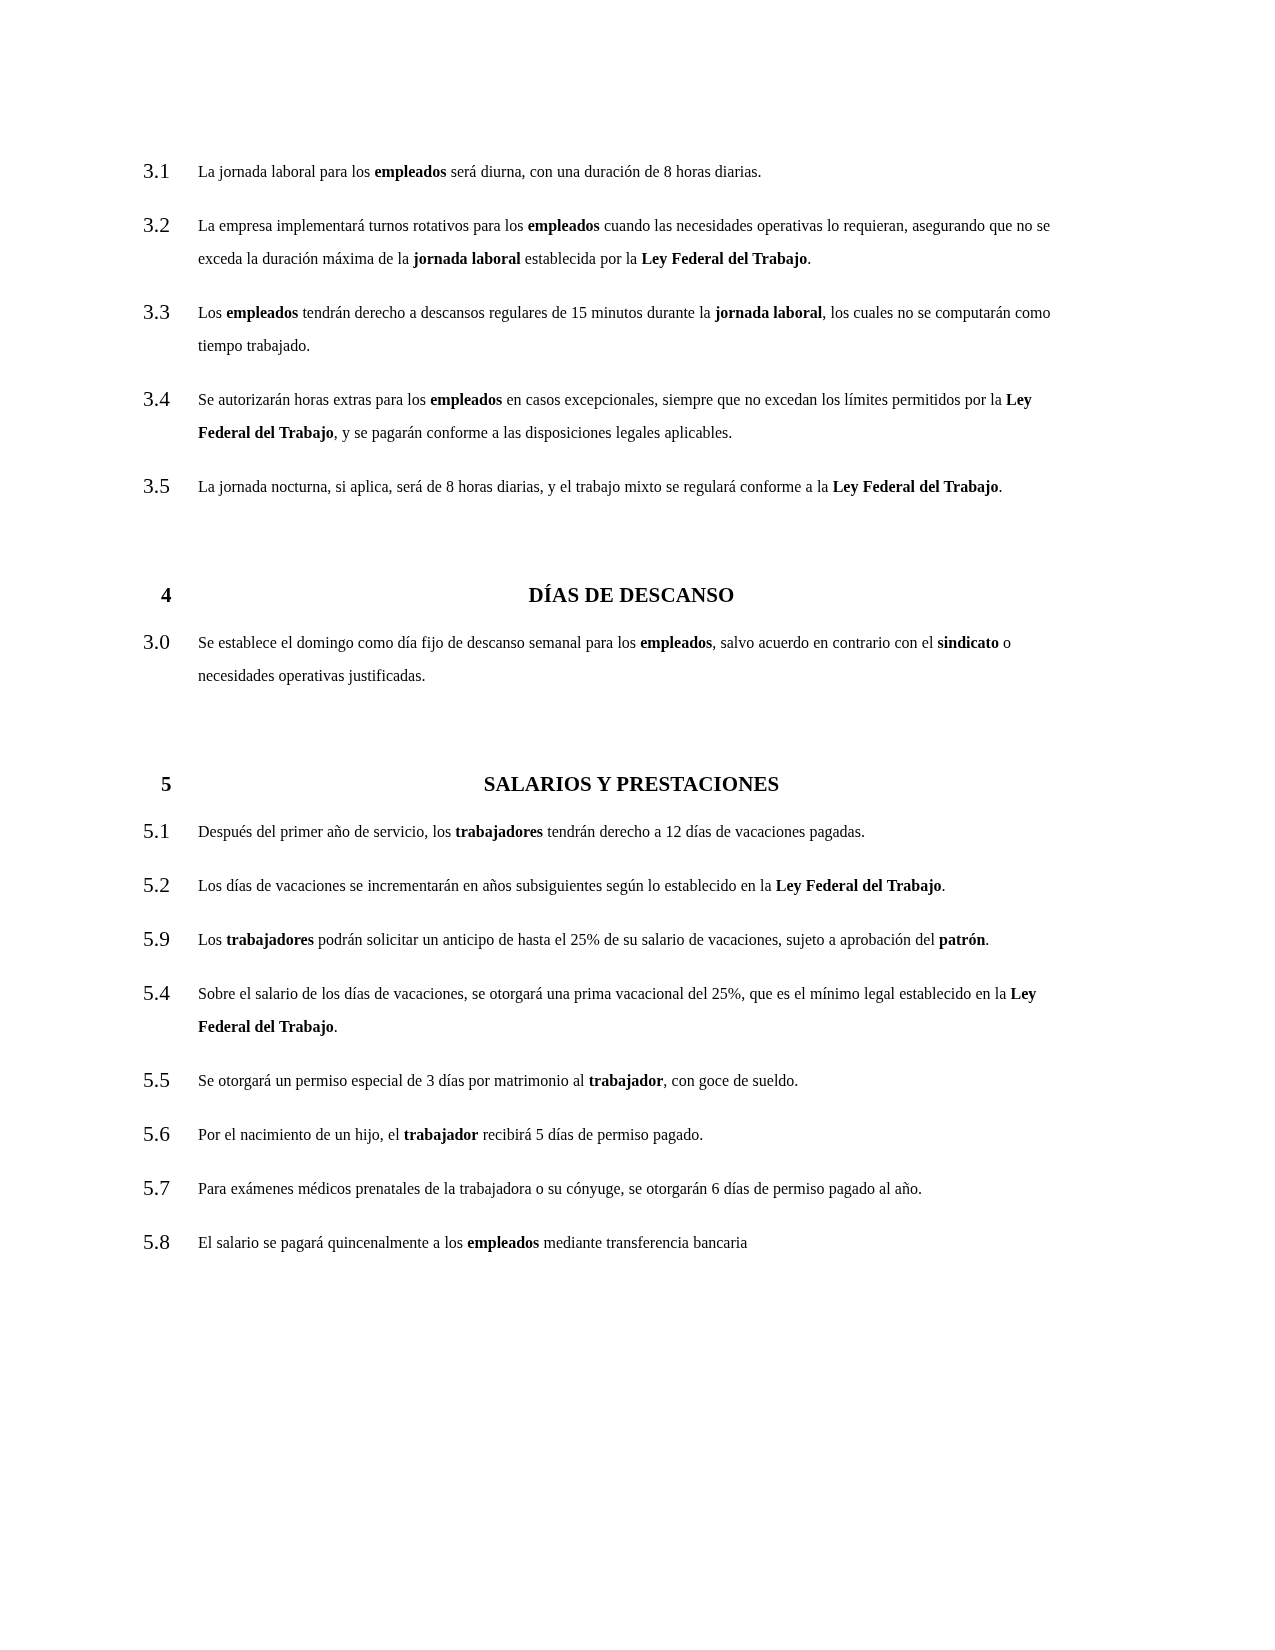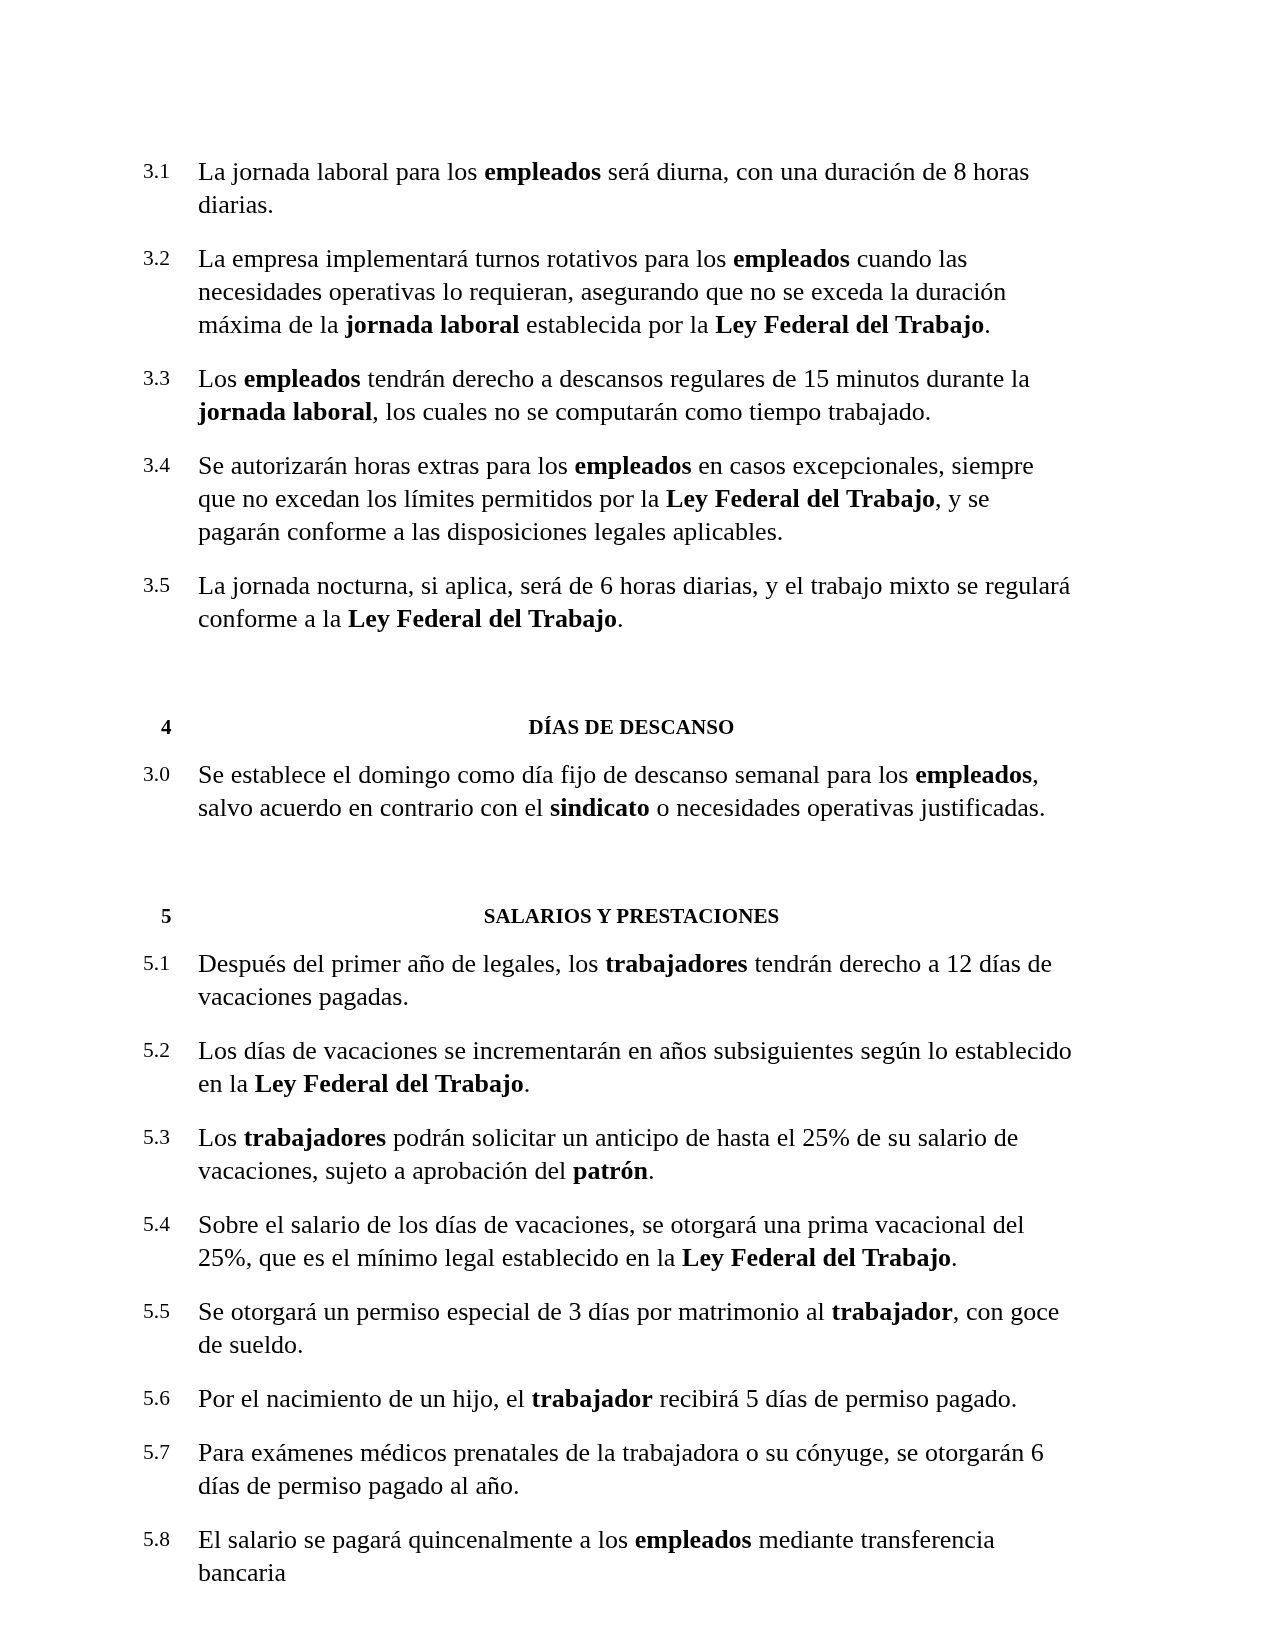--- a/index.html
+++ b/index.html
@@ -33,21 +33,21 @@
   }
   .clause-number {
     flex: 0 0 55px;
     width: 55px;
     font-size: 21.5px;
     line-height: 33px;
     white-space: nowrap;
   }
   .clause-text {
     flex: 1 1 auto;
-    font-size: 26px;
+    font-size: 16px;
     line-height: 33px;
     text-align: left;
     word-spacing: 0.2px;
   }
   .clause-text b,
   .clause-text strong {
     font-weight: bold;
   }
 
   
@@ -92,46 +92,46 @@
       <div class="clause">
         <span class="clause-number">3.3</span>
         <span class="clause-text"><span>Los </span><b>empleados</b><span> tendrán derecho a descansos regulares de 15 minutos durante la </span><b>jornada laboral</b><span>, los cuales no se computarán como tiempo trabajado.</span></span>
       </div>
       <div class="clause">
         <span class="clause-number">3.4</span>
         <span class="clause-text"><span>Se autorizarán horas extras para los </span><b>empleados</b><span> en casos excepcionales, siempre que no excedan los límites permitidos por la </span><b>Ley Federal del Trabajo</b><span>, y se pagarán conforme a las disposiciones legales aplicables.</span></span>
       </div>
       <div class="clause">
         <span class="clause-number">3.5</span>
-        <span class="clause-text"><span>La jornada nocturna, si aplica, será de 6 horas diarias, y el trabajo mixto se regulará conforme a la </span><b>Ley Federal del Trabajo</b><span>.</span></span>
+        <span class="clause-text"><span>La jornada nocturna, si aplica, será de 8 horas diarias, y el trabajo mixto se regulará conforme a la </span><b>Ley Federal del Trabajo</b><span>.</span></span>
       </div>
       <div class="group-gap"></div>
       <div class="section-heading">
         <span class="section-number">4</span>
         <span class="section-title">DÍAS DE DESCANSO</span>
       </div>
       <div class="clause">
         <span class="clause-number">3.0</span>
         <span class="clause-text"><span>Se establece el domingo como día fijo de descanso semanal para los </span><b>empleados</b><span>, salvo acuerdo en contrario con el </span><b>sindicato</b><span> o necesidades operativas justificadas.</span></span>
       </div>
       <div class="group-gap"></div>
       <div class="section-heading">
         <span class="section-number">5</span>
         <span class="section-title">SALARIOS Y PRESTACIONES</span>
       </div>
       <div class="clause">
         <span class="clause-number">5.1</span>
-        <span class="clause-text"><span>Después del primer año de legales, los </span><b>trabajadores</b><span> tendrán derecho a 12 días de vacaciones pagadas.</span></span>
+        <span class="clause-text"><span>Después del primer año de servicio, los </span><b>trabajadores</b><span> tendrán derecho a 12 días de vacaciones pagadas.</span></span>
       </div>
       <div class="clause">
         <span class="clause-number">5.2</span>
         <span class="clause-text"><span>Los días de vacaciones se incrementarán en años subsiguientes según lo establecido en la </span><b>Ley Federal del Trabajo</b><span>.</span></span>
       </div>
       <div class="clause">
-        <span class="clause-number">5.3</span>
+        <span class="clause-number">5.9</span>
         <span class="clause-text"><span>Los </span><b>trabajadores</b><span> podrán solicitar un anticipo de hasta el 25% de su salario de vacaciones, sujeto a aprobación del </span><b>patrón</b><span>.</span></span>
       </div>
       <div class="clause">
         <span class="clause-number">5.4</span>
         <span class="clause-text"><span>Sobre el salario de los días de vacaciones, se otorgará una prima vacacional del 25%, que es el mínimo legal establecido en la </span><b>Ley Federal del Trabajo</b><span>.</span></span>
       </div>
       <div class="clause">
         <span class="clause-number">5.5</span>
         <span class="clause-text"><span>Se otorgará un permiso especial de 3 días por matrimonio al </span><b>trabajador</b><span>, con goce de sueldo.</span></span>
       </div>

